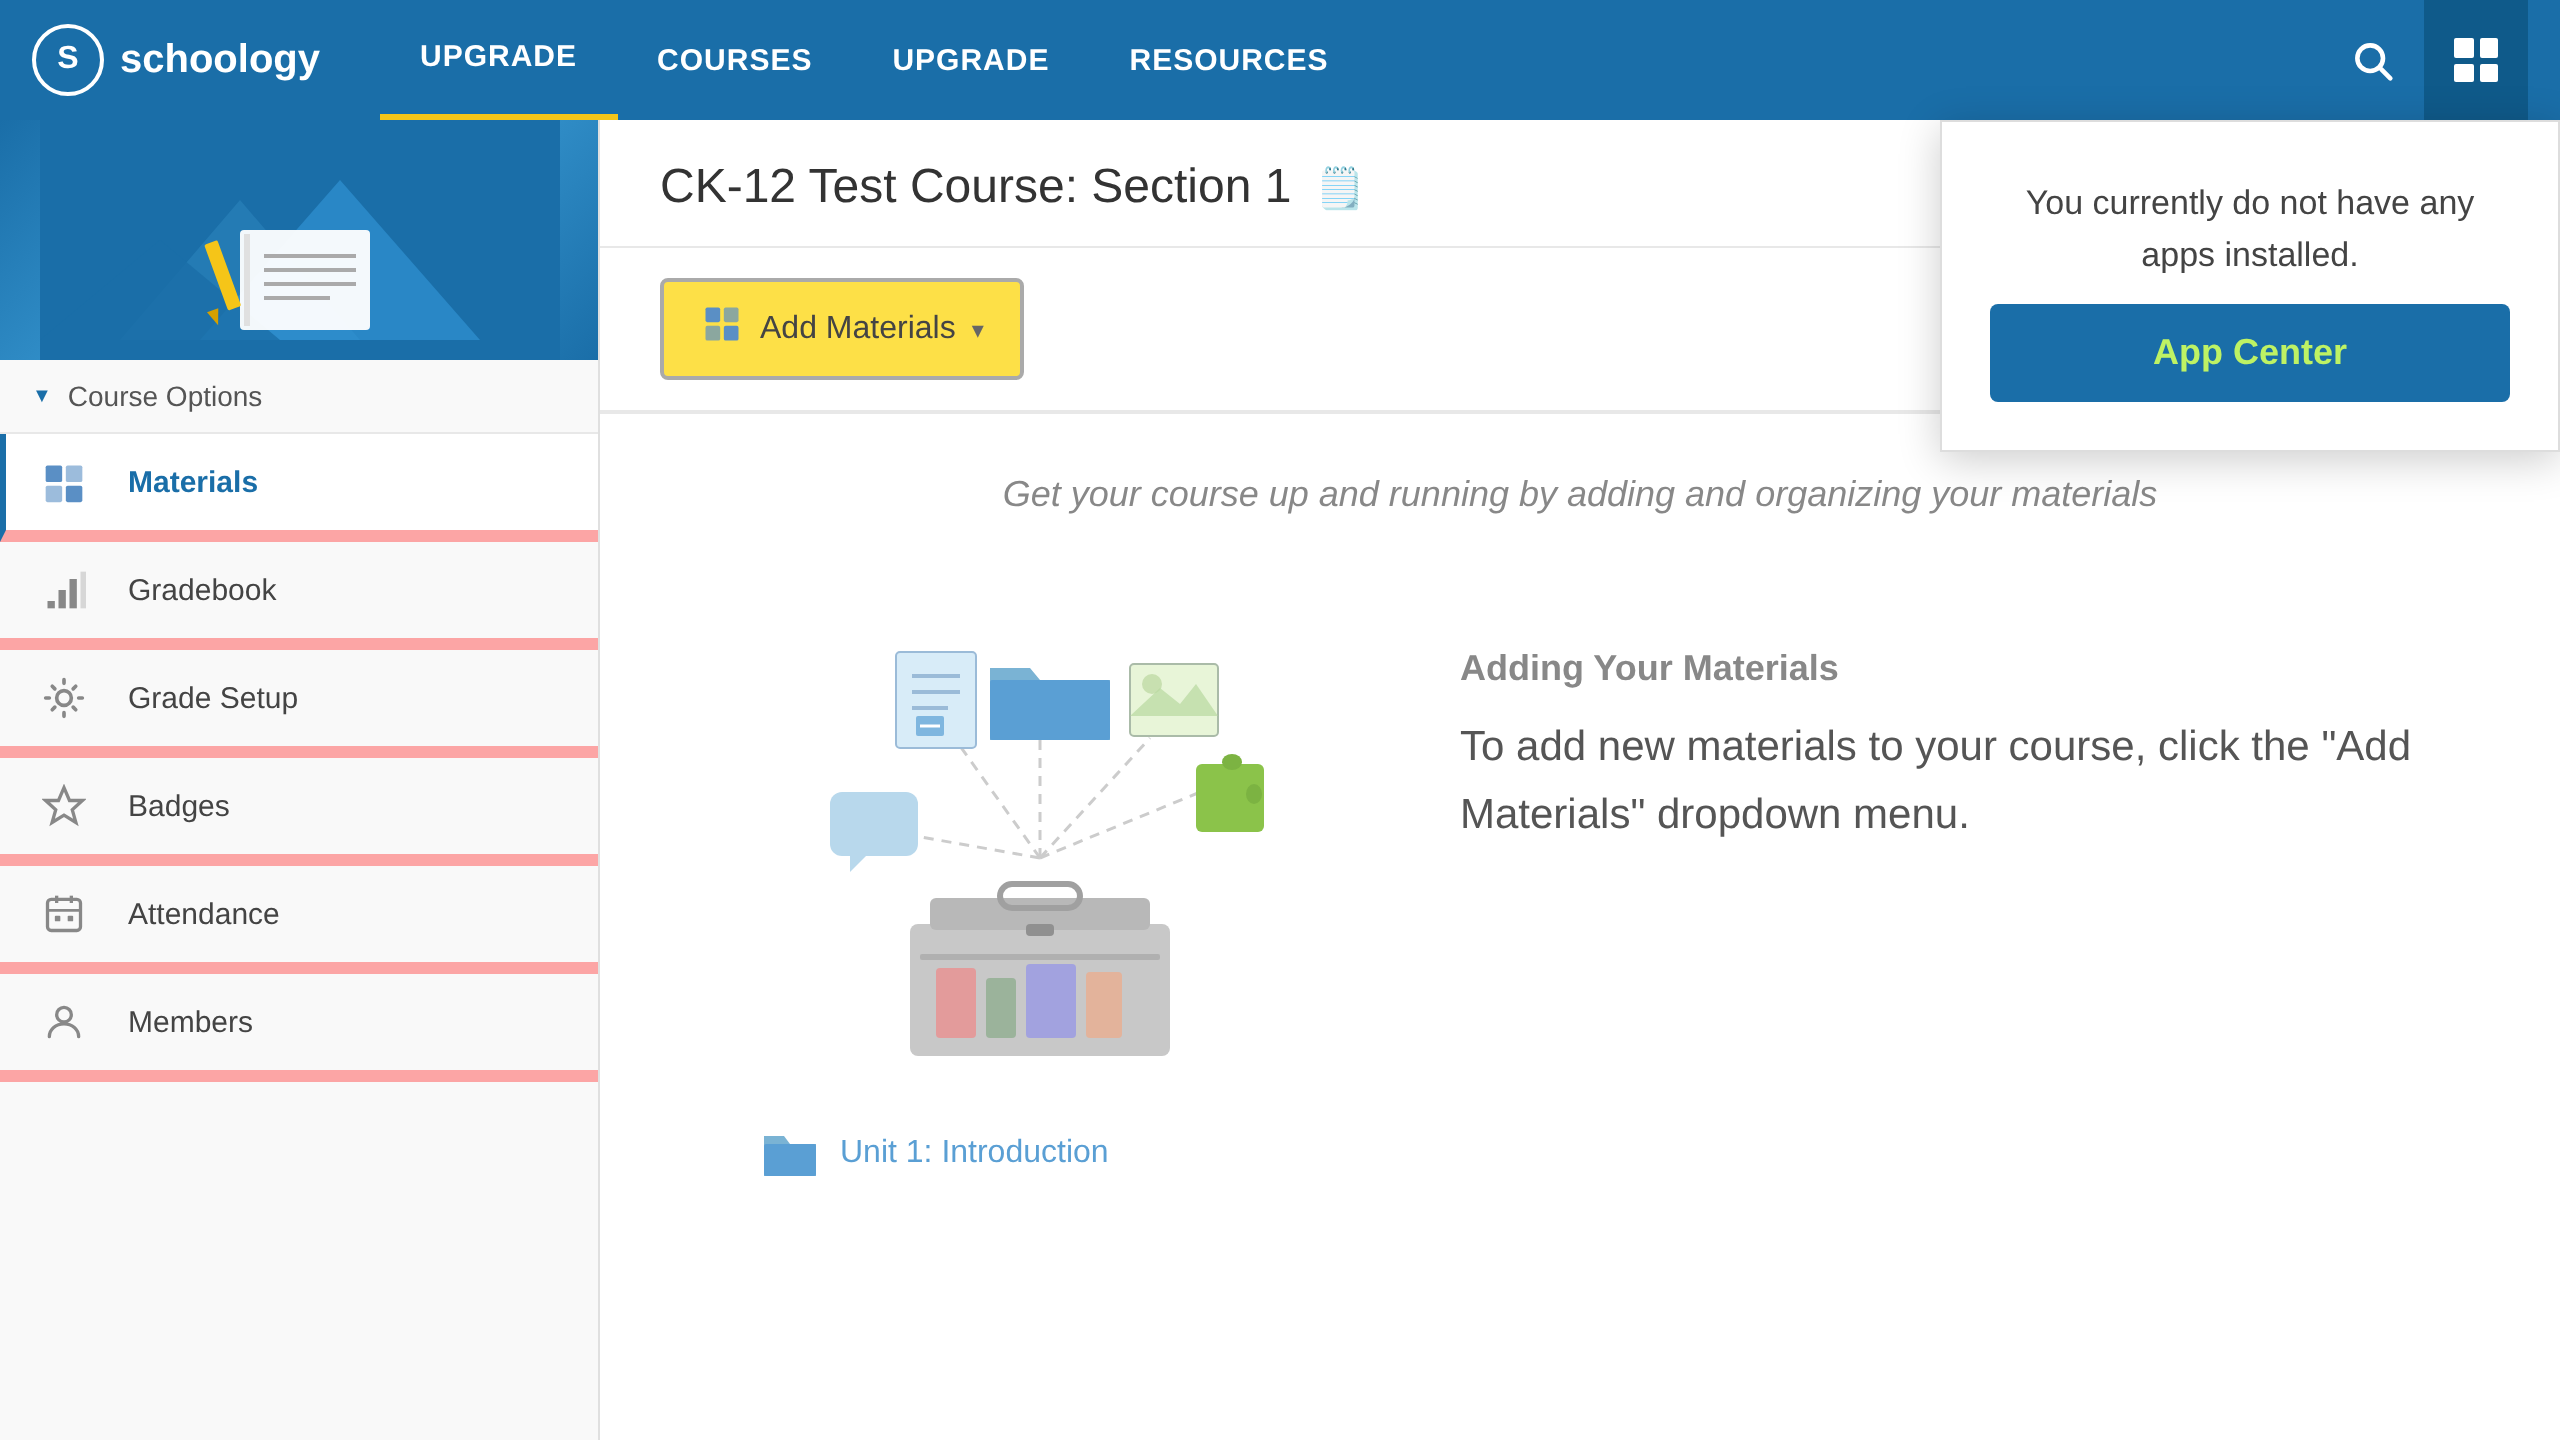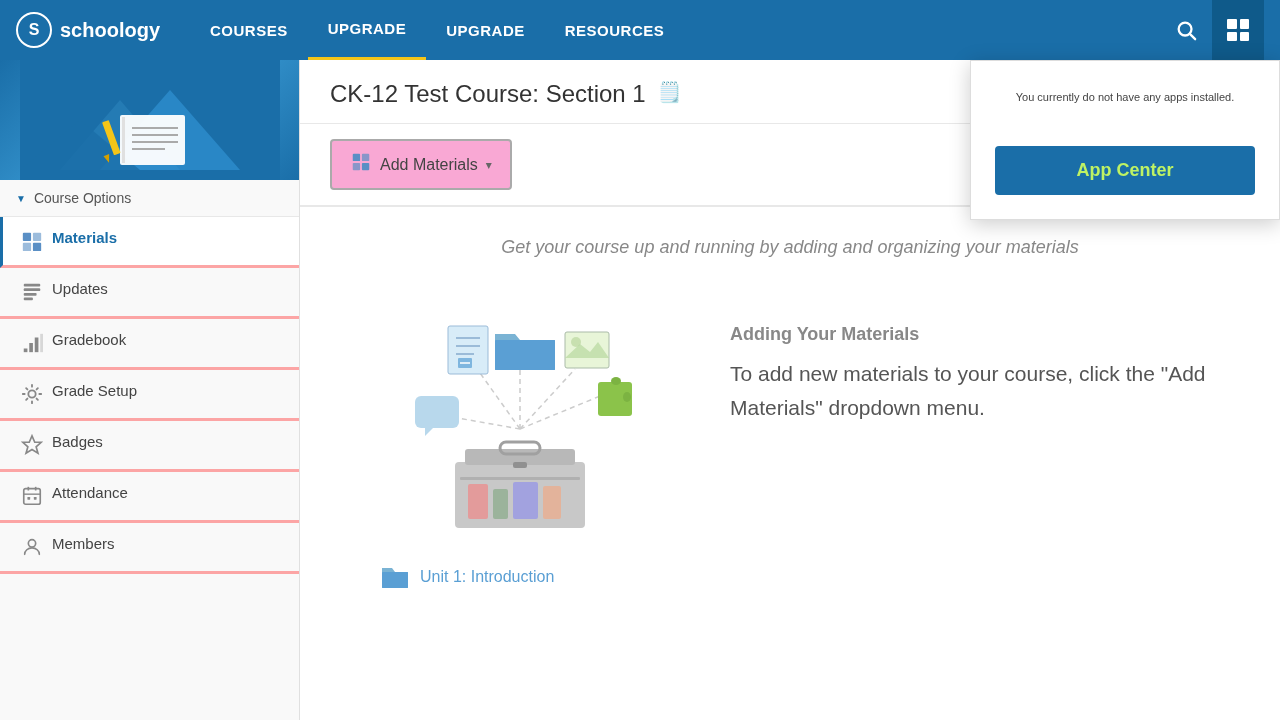--- a/index.html
+++ b/index.html
@@ -122,26 +122,26 @@
       gap: 8px;
       cursor: pointer;
       color: #555;
       font-size: 14px;
     }
     .chevron-down { font-size: 10px; color: #1a6ea8; }
 
     .sidebar-nav-item {
       padding: 12px 20px;
       display: flex;
-      align-items: flex-start;
-      gap: 8px;
+      align-items: center;
+      gap: 20px;
       cursor: pointer;
       color: #444;
       font-size: 15px;
-      border-bottom: 3px solid #fca5a5;
+      border-bottom: 6px solid #fca5a5;
     }
     .sidebar-nav-item.active {
       background: white;
       color: #1a6ea8;
       font-weight: 600;
       border-left: 3px solid #1a6ea8;
       padding-left: 17px;
     }
     .sidebar-icon {
       width: 24px;
@@ -157,20 +157,21 @@
     .content-area {
       flex: 1;
       background: white;
       overflow-y: auto;
       position: relative;
     }
     .course-header {
       padding: 20px 30px 15px;
       border-bottom: 1px solid #e8e8e8;
       display: flex;
+      align-items: center;
       gap: 12px;
     }
     .course-title {
       font-size: 24px;
       font-weight: 400;
       color: #333;
     }
     .course-title-icon {
       font-size: 20px;
       color: #666;
@@ -178,21 +179,21 @@
     .toolbar {
       padding: 15px 30px;
       border-bottom: 2px solid #e8e8e8;
     }
     .add-materials-btn {
       display: flex;
       align-items: center;
       gap: 8px;
       padding: 10px 18px;
       border: 2px solid #aaa;
-      background: #f9a8d4;
+      background: #fde047;
       border-radius: 4px;
       cursor: pointer;
       font-size: 16px;
       color: #444;
       font-weight: 500;
     }
     .btn-icon {
       font-size: 18px;
       color: #5a8fc5;
     }
@@ -276,24 +277,24 @@
     }
     .popup {
       width: 310px;
       background: white;
       border: 1px solid #ddd;
       box-shadow: 0 4px 20px rgba(0,0,0,0.2);
       padding: 28px 24px 24px;
       text-align: center;
     }
     .popup-message {
-      font-size: 11px;
+      font-size: 17px;
       color: #444;
       line-height: 1.5;
-      margin-bottom: 40px;
+      margin-bottom: 12px;
     }
     .app-center-btn {
       background: #1a6ea8;
       color: #bef264;
       border: none;
       border-radius: 4px;
       padding: 14px 44px;
       font-size: 18px;
       font-weight: 600;
       cursor: pointer;
@@ -304,22 +305,22 @@
   </style>
 </head>
 <body>
 
 <header class="header">
   <div class="header-logo">
     <div class="logo-circle">S</div>
     <span>schoology</span>
   </div>
   <nav class="header-nav">
+    <a class="nav-item active">UPGRADE</a>
     <a class="nav-item">COURSES</a>
-    <a class="nav-item active">UPGRADE</a>
     <a class="nav-item">UPGRADE</a>
     <a class="nav-item">RESOURCES</a>
   </nav>
   <div class="header-right">
     <div class="header-icon-btn">
       <svg width="22" height="22" viewBox="0 0 24 24" fill="none" stroke="white" stroke-width="2.5" stroke-linecap="round">
         <circle cx="11" cy="11" r="7"></circle>
         <line x1="17" y1="17" x2="22" y2="22"></line>
       </svg>
     </div>
@@ -367,31 +368,20 @@
     <div class="sidebar-nav-item active">
       <div class="sidebar-icon">
         <svg width="22" height="22" viewBox="0 0 24 24" fill="none">
           <rect x="2" y="3" width="9" height="9" rx="1" fill="#5a8fc5"></rect>
           <rect x="13" y="3" width="9" height="9" rx="1" fill="#5a8fc5" opacity="0.6"></rect>
           <rect x="2" y="14" width="9" height="9" rx="1" fill="#5a8fc5" opacity="0.6"></rect>
           <rect x="13" y="14" width="9" height="9" rx="1" fill="#5a8fc5"></rect>
         </svg>
       </div>
       <span>Materials</span>
-    </div>
-    <div class="sidebar-nav-item">
-      <div class="sidebar-icon">
-        <svg width="22" height="22" viewBox="0 0 24 24" fill="none">
-          <rect x="3" y="3" width="18" height="3" rx="1" fill="#888"></rect>
-          <rect x="3" y="8" width="18" height="3" rx="1" fill="#888"></rect>
-          <rect x="3" y="13" width="14" height="3" rx="1" fill="#888"></rect>
-          <rect x="3" y="18" width="10" height="3" rx="1" fill="#888"></rect>
-        </svg>
-      </div>
-      <span>Updates</span>
     </div>
     <div class="sidebar-nav-item">
       <div class="sidebar-icon">
         <svg width="22" height="22" viewBox="0 0 24 24" fill="none">
           <rect x="3" y="18" width="4" height="4" fill="#888"></rect>
           <rect x="9" y="12" width="4" height="10" fill="#888"></rect>
           <rect x="15" y="6" width="4" height="16" fill="#888"></rect>
           <rect x="21" y="2" width="3" height="20" fill="#888" opacity="0.3"></rect>
         </svg>
       </div>

